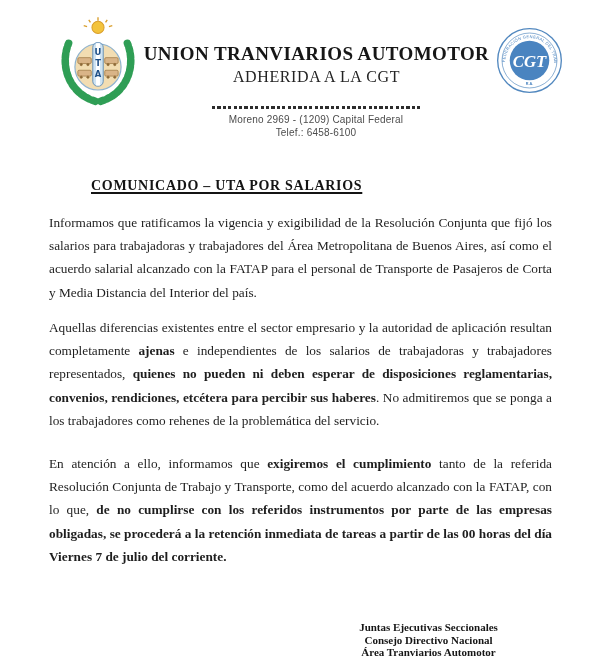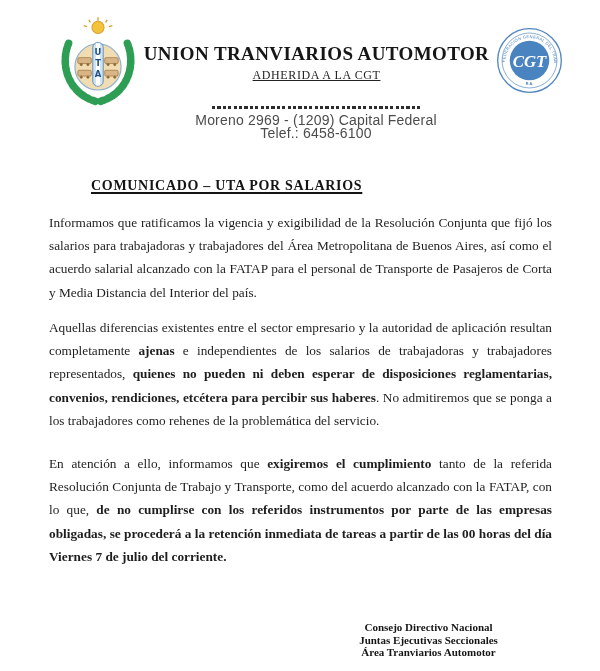--- a/index.html
+++ b/index.html
@@ -7,28 +7,28 @@
   .page {
     position:relative; width:600px; height:671px; margin:0 auto;
     background:#ffffff; overflow:hidden;
     font-family:"Liberation Serif", serif; color:#1f1f1f;
   }
   
   .uta-logo { position:absolute; left:56px; top:15px; width:84px; height:92px; }
   .cgt-logo { position:absolute; left:496px; top:27px; width:67px; height:67px; }
   .org-block { position:absolute; left:140px; top:43px; width:353px; text-align:center; }
   .org-name { font-size:19px; font-weight:bold; letter-spacing:0.4px; color:#161616; white-space:nowrap; }
-  .org-affiliation { font-size:12px; letter-spacing:0.6px; margin-top:3px; color:#242424;text-decoration:underline; }
+  .org-affiliation { font-size:16px; letter-spacing:0.6px; margin-top:3px; color:#242424; }
   .dashed-divider {
     position:absolute; left:212px; top:106px; width:210px; height:2.6px;
     background:repeating-linear-gradient(90deg,#2c2c2c 0 3.2px, transparent 3.2px 5.4px);
   }
   .contact {
     position:absolute; left:166px; top:114px; width:300px; text-align:center;
-    font-family:"Liberation Sans", sans-serif; font-size:14px; line-height:12.8px;
+    font-family:"Liberation Sans", sans-serif; font-size:10px; line-height:12.8px;
     color:#4c4c4c; letter-spacing:0.2px;
   }
   .email-link { color:#4c4c4c; text-decoration:underline; cursor:pointer; }
   
   .doc-title {
     position:absolute; left:47px; top:178px;
     font-size:14px; font-weight:bold; letter-spacing:0.7px; color:#141414;
     text-decoration:underline; text-underline-offset:2px; text-decoration-thickness:1.5px;margin-left:44px;
   }
   .para {
@@ -109,18 +109,18 @@
     <div>Telef.: 6458-6100</div>
   </div>
 
   <h1 class="doc-title">COMUNICADO – UTA POR SALARIOS</h1>
 
   <p class="para para-1"><span>Informamos que ratificamos la vigencia y exigibilidad de la Resolución Conjunta que fijó los salarios para trabajadoras y trabajadores del Área Metropolitana de Buenos Aires, así como el acuerdo salarial alcanzado con la FATAP para el personal de Transporte de Pasajeros de Corta y Media Distancia del Interior del país.</span></p>
   <p class="para para-2"><span>Aquellas diferencias existentes entre el sector empresario y la autoridad de aplicación resultan completamente </span><b>ajenas</b><span> e independientes de los salarios de trabajadoras y trabajadores representados, </span><b>quienes no pueden ni deben esperar de disposiciones reglamentarias, convenios, rendiciones, etcétera para percibir sus haberes</b><span>. No admitiremos que se ponga a los trabajadores como rehenes de la problemática del servicio.</span></p>
   <p class="para para-3"><span>En atención a ello, informamos que </span><b>exigiremos el cumplimiento</b><span> tanto de la referida Resolución Conjunta de Trabajo y Transporte, como del acuerdo alcanzado con la FATAP, con lo que, </span><b>de no cumplirse con los referidos instrumentos por parte de las empresas obligadas, se procederá a la retención inmediata de tareas a partir de las 00 horas del día Viernes 7 de julio del corriente.</b></p>
 
   <div class="signature">
+    <div>Juntas Ejecutivas Seccionales</div>
     <div>Consejo Directivo Nacional</div>
-    <div>Juntas Ejecutivas Seccionales</div>
     <div>Área Tranviarios Automotor</div>
   </div>
 
 </div>
 
 </body></html>

